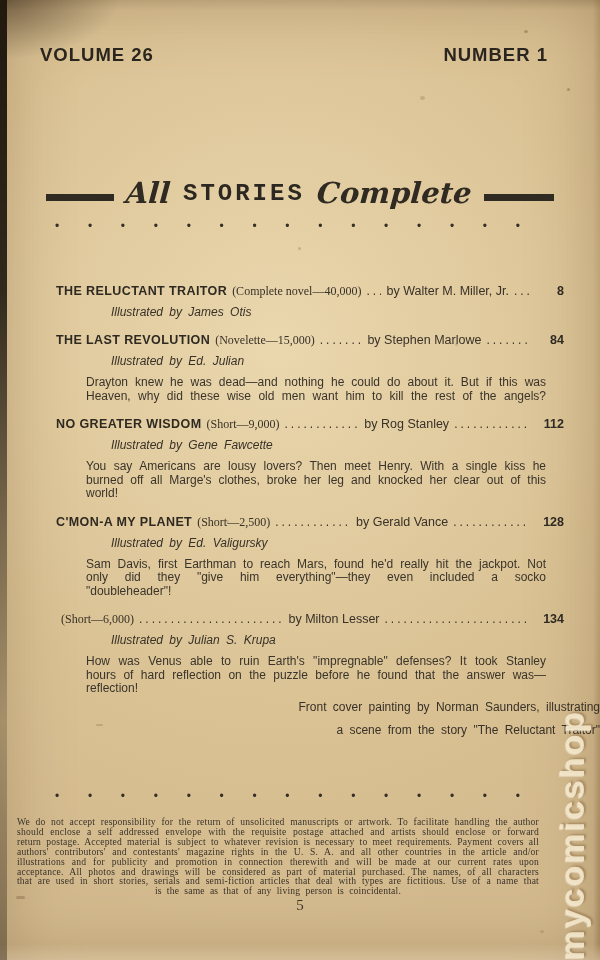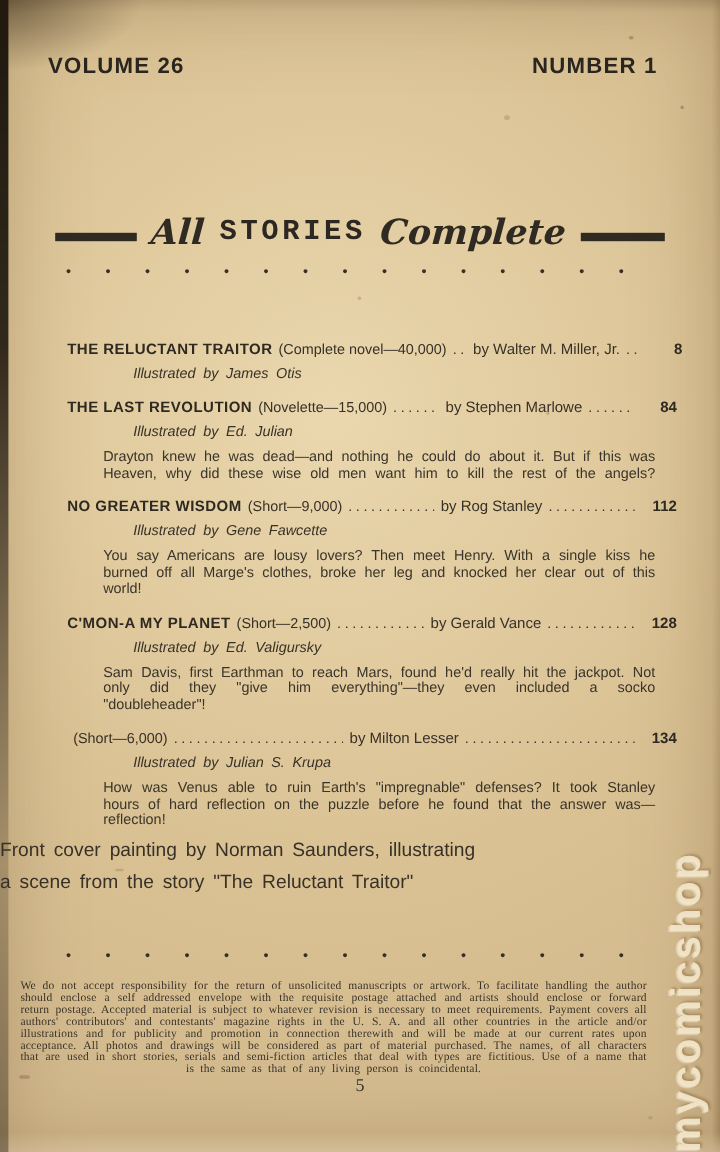--- a/index.html
+++ b/index.html
@@ -65,38 +65,38 @@
   }
   .dots-row.row1{top:221px;}
   .dots-row.row2{top:791px;}
   .dots-row span{font-size:12px;line-height:10px;color:#362f26;}
 
   
   .toc{position:absolute;top:260px;left:56px;width:508px;margin-top:24px;}
   .entry{margin-bottom:14px;}
   .entry-line{display:flex;align-items:baseline;white-space:nowrap;}
   .story-title{font-weight:bold;font-size:12.5px;letter-spacing:0.4px;color:#2e2921;}
-  .story-info{font-size:12px;margin-left:5px;color:#383127;}
+  .story-info{font-size:12px;margin-left:5px;color:#383127;font-family:Liberation Serif, serif;}
   .leader{
     flex:1 1 0;overflow:hidden;font-size:12px;letter-spacing:3px;
     margin:0 5px;color:#383127;min-width:12px;
   }
   .byline{font-size:12.5px;color:#383127;}
   .pageno{flex:0 0 30px;text-align:right;font-size:12.5px;font-weight:bold;color:#2e2921;}
   .illustrated{margin:6px 0 0 55px;font-size:12px;color:#383127;word-spacing:3px;font-style:italic;}
   .descr{
     margin:8px 0 0 30px;width:460px;
     font-size:12px;line-height:13.5px;color:#3a342a;word-spacing:3.5px;
     text-align:justify;text-align-last:justify;
   }
 
   
   .cover-note{
-    position:absolute;top:700px;left:0;right:0;text-align:left;
-    font-size:16px;color:#383127;word-spacing:3px;
+    position:absolute;top:700px;left:0;right:0;text-align:right;
+    font-size:12px;color:#383127;word-spacing:3px;
   }
   .cover-note div{margin-bottom:9px;}
 
   
   .fine-print{
     position:absolute;top:817px;left:17px;width:522px;
     font-family:"Liberation Serif",serif;
     font-size:9.6px;line-height:9.9px;color:#3a332a;
     text-align:justify;text-align-last:center;
     word-spacing:2.5px;letter-spacing:0.2px;

